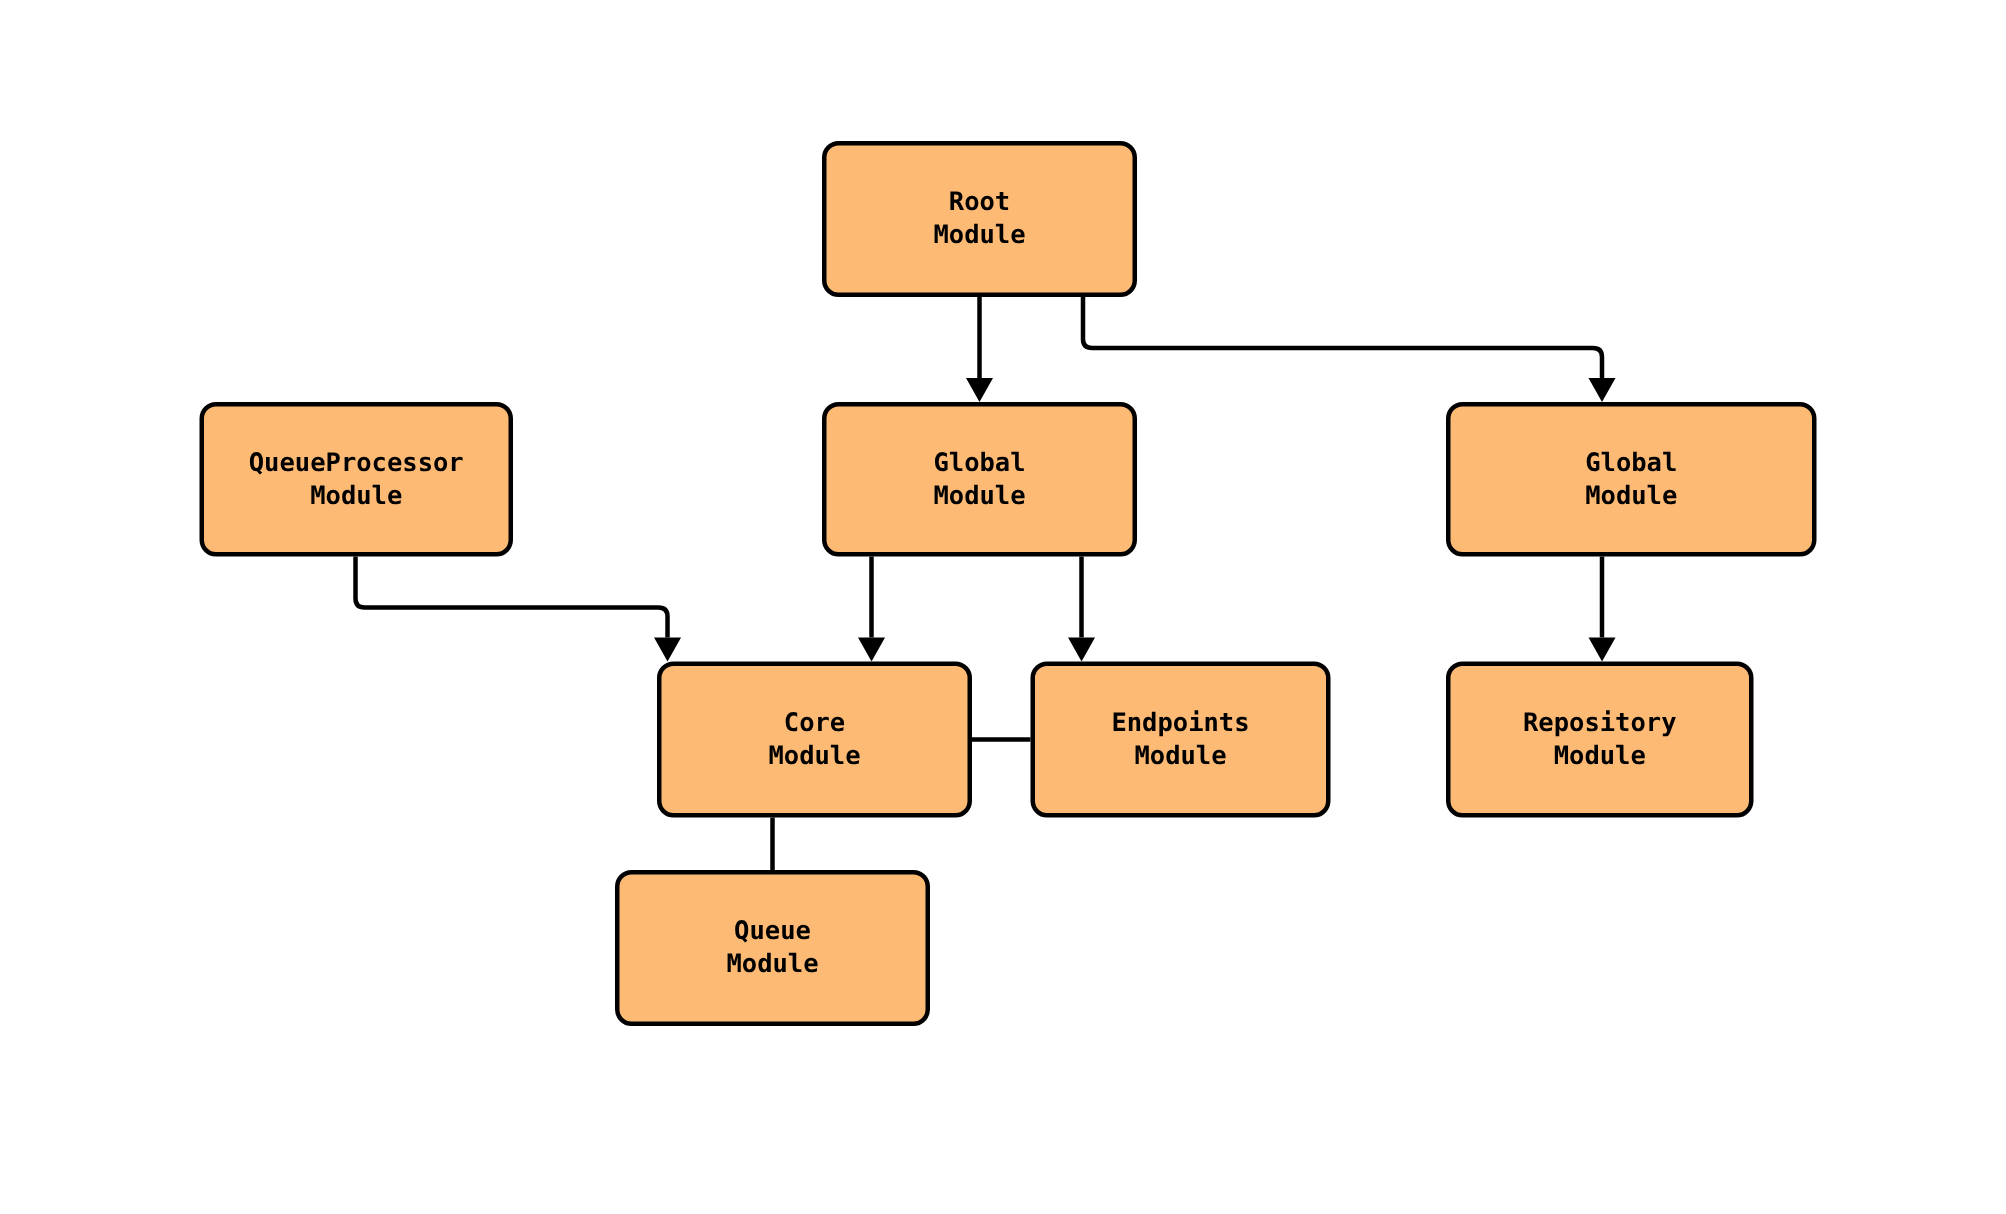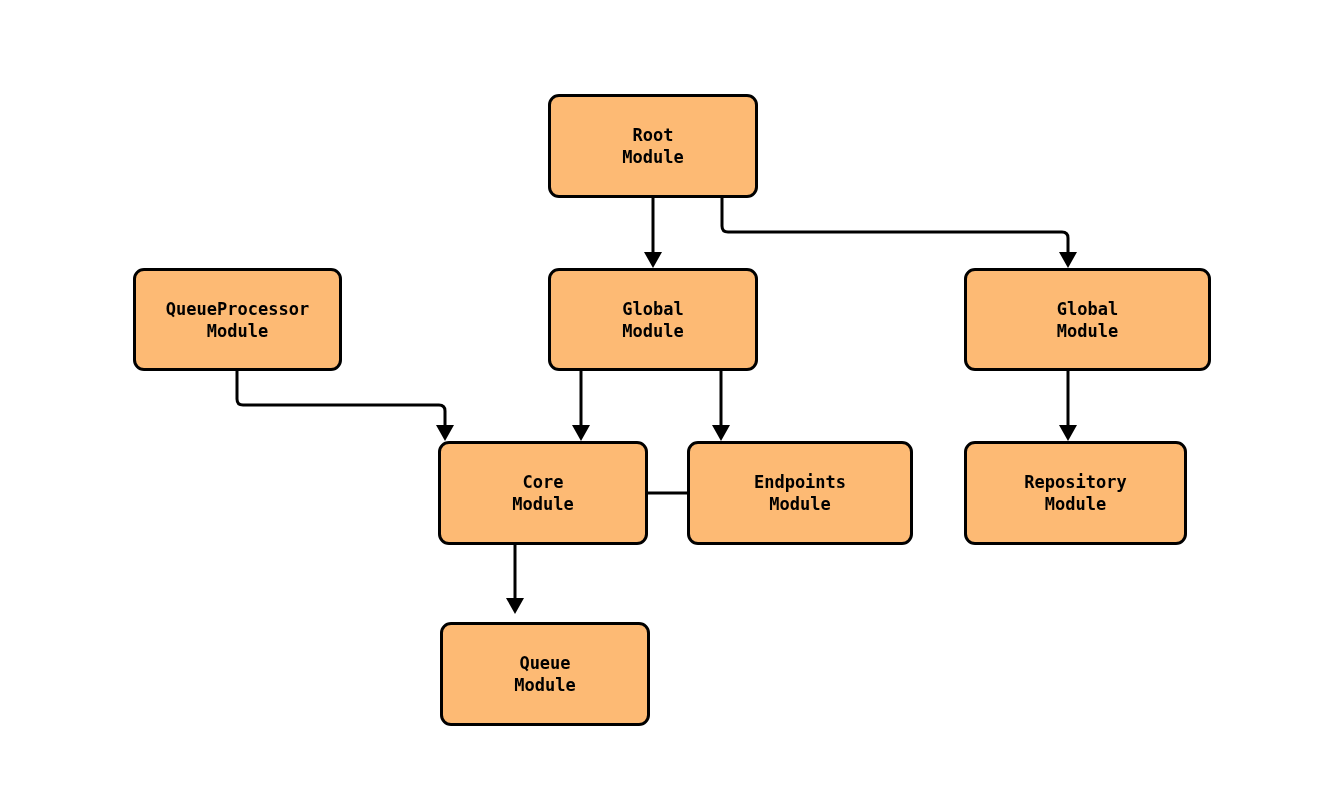--- a/index.html
+++ b/index.html
@@ -99,28 +99,28 @@
   <div class="node" id="node-global" style="left:964px; top:268px; width:247px; height:103px;">
     <div class="node-label">Global
 Module</div>
   </div>
 
   <div class="node" id="node-core" style="left:410px; top:441px; width:210px; height:104px;margin-left:28px;">
     <div class="node-label">Core
 Module</div>
   </div>
 
-  <div class="node" id="node-endpoints" style="left:687px; top:441px; width:226px; height:104px;">
+  <div class="node" id="node-endpoints" style="left:687px; top:441px; width:200px; height:104px;">
     <div class="node-label">Endpoints
 Module</div>
   </div>
 
-  <div class="node" id="node-repository" style="left:964px; top:441px; width:223px; height:104px;">
+  <div class="node" id="node-repository" style="left:964px; top:441px; width:205px; height:104px;">
     <div class="node-label">Repository
 Module</div>
   </div>
 
-  <div class="node" id="node-queue" style="left:410px; top:622px; width:210px; height:104px;margin-left:30px;">
+  <div class="node" id="node-queue" style="left:410px; top:580px; width:210px; height:104px;">
     <div class="node-label">Queue
 Module</div>
   </div>
 
 </div>
 
 </body></html>

